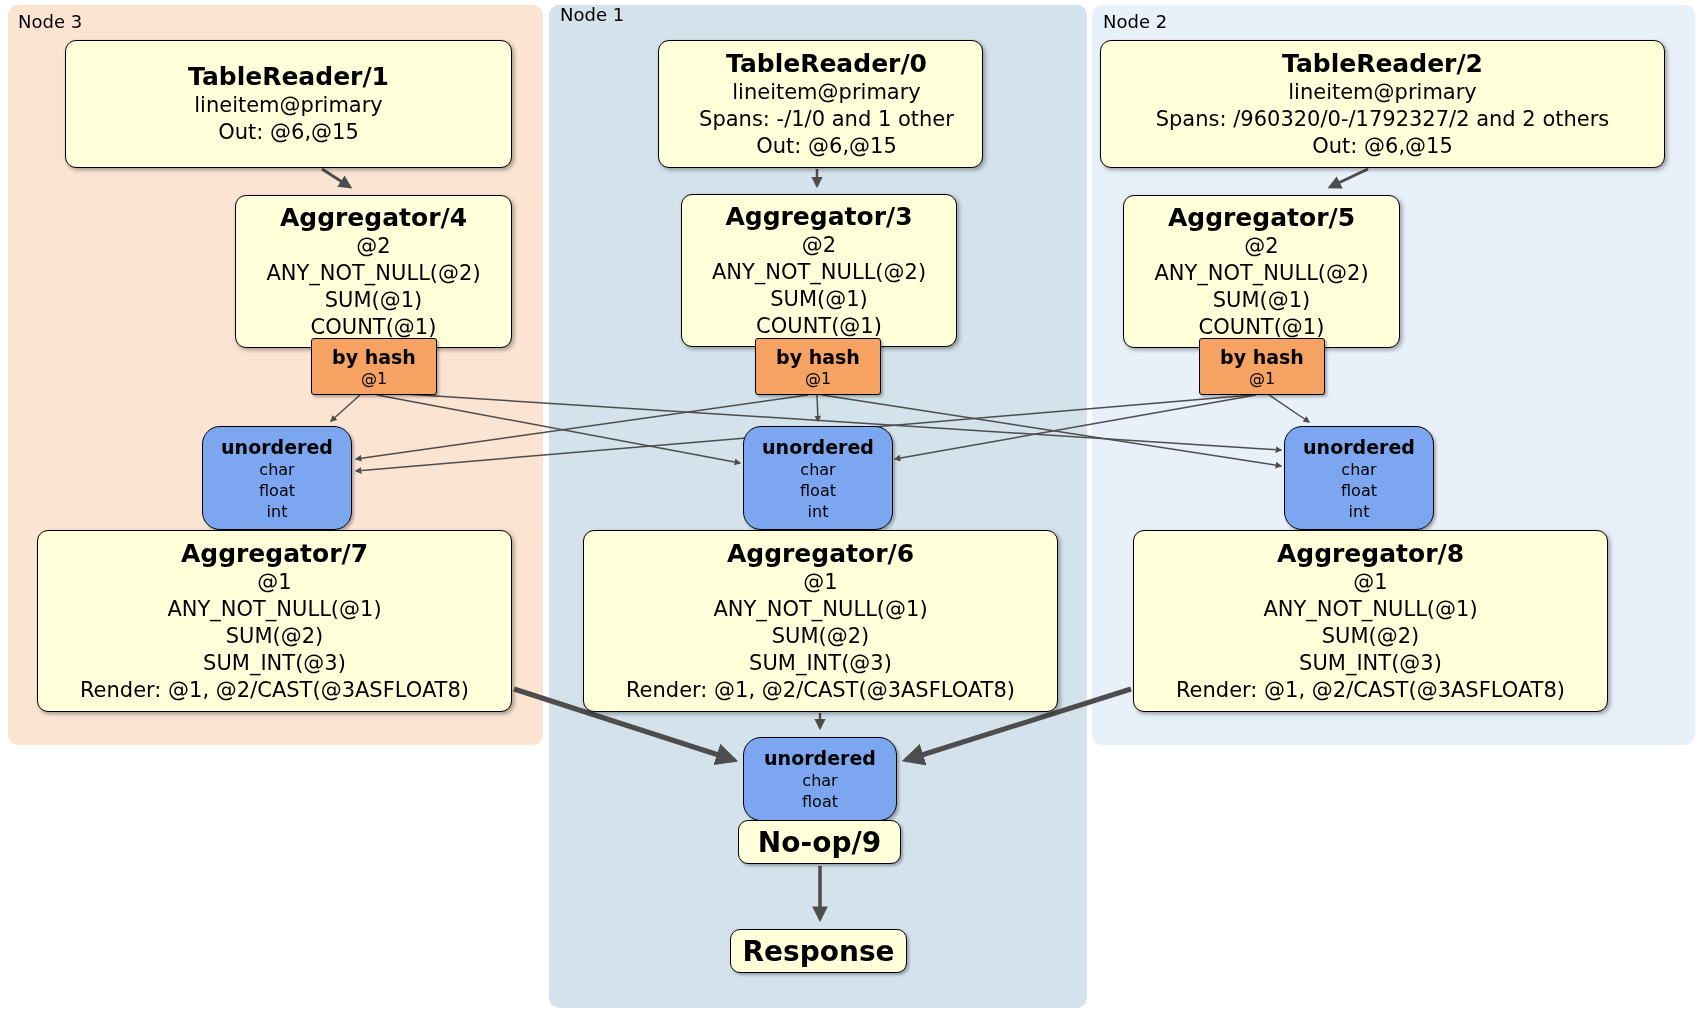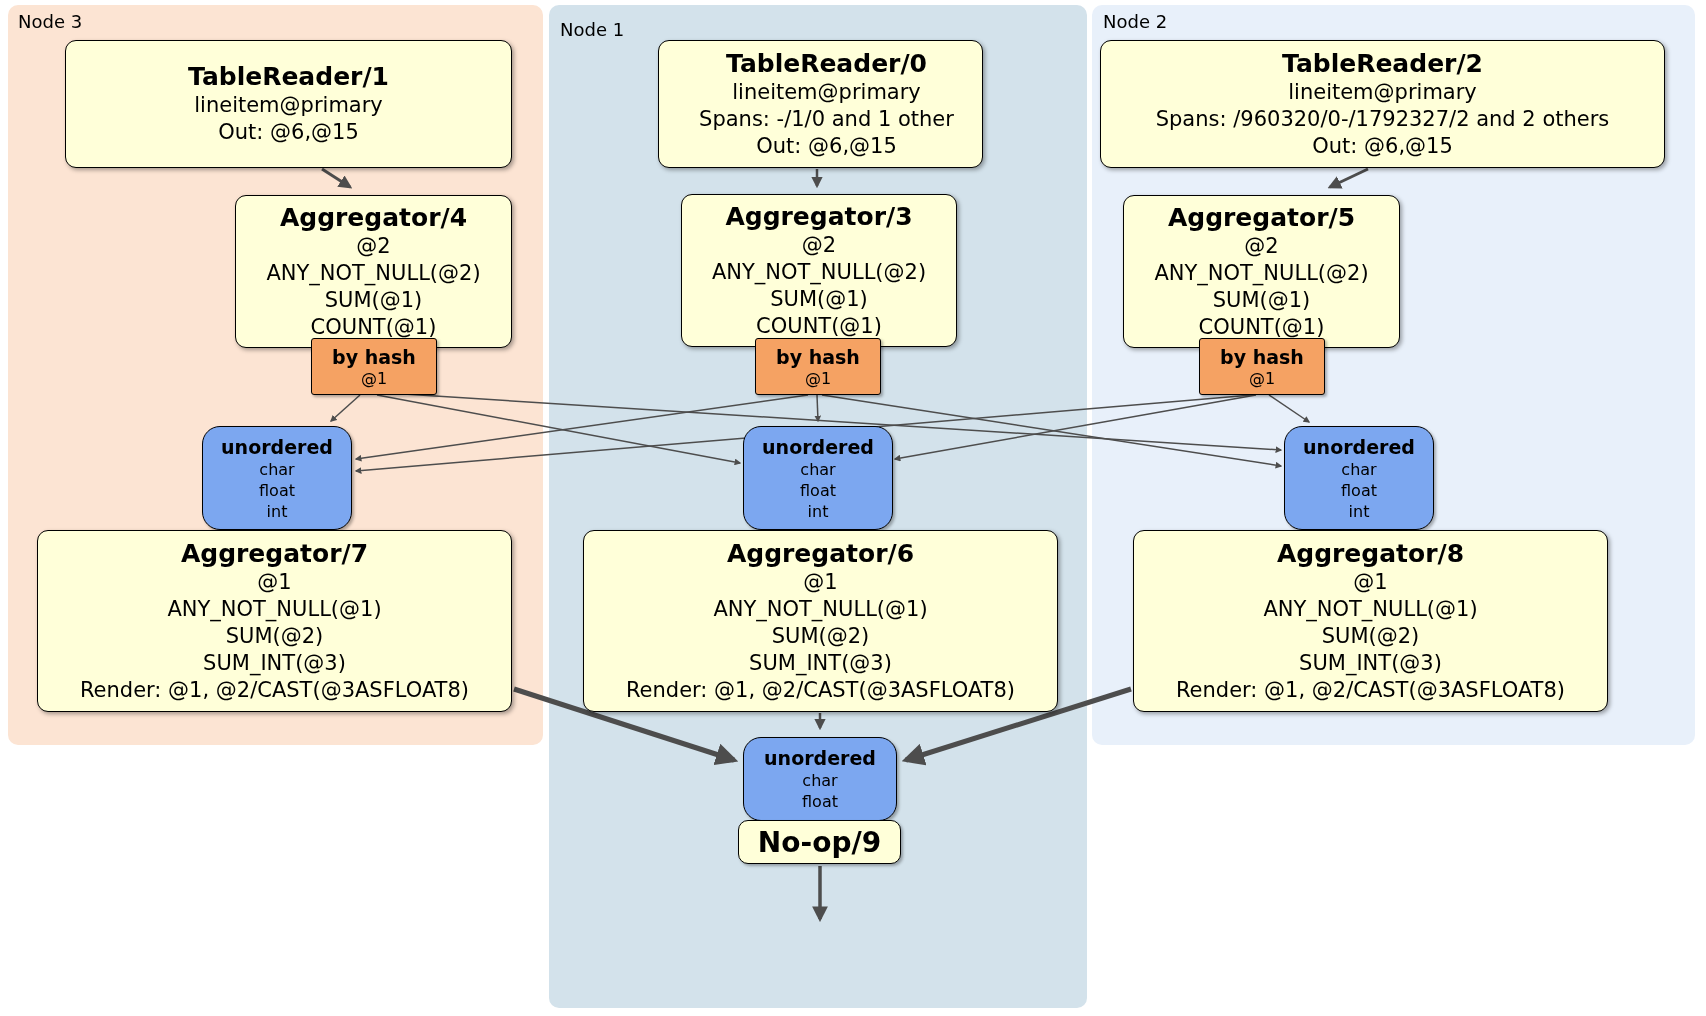--- a/index.html
+++ b/index.html
@@ -70,21 +70,21 @@
 </head>
 <body>
 
 <div id="stage">
 
   <div class="panel panel-node3"></div>
   <div class="panel panel-node1"></div>
   <div class="panel panel-node2"></div>
 
   <div class="node-label" style="left:18px;top:11px;">Node 3</div>
-  <div class="node-label" style="left:560px;top:19px;">Node 1</div>
+  <div class="node-label" style="left:560px;top:4px;">Node 1</div>
   <div class="node-label" style="left:1103px;top:11px;">Node 2</div>
 
   <svg id="edges" width="1706" height="1016" viewBox="0 0 1706 1016">
     <defs>
       <marker id="ah" viewBox="0 0 10 10" refX="8" refY="5" markerWidth="4.5" markerHeight="4.5" orient="auto-start-reverse">
         <path d="M0,0 L10,5 L0,10 z" fill="#4d4d4d"></path>
       </marker>
     </defs>
     <g stroke="#4d4d4d" fill="none">
 
@@ -204,14 +204,15 @@
     <div class="bl">SUM_INT(@3)</div>
     <div class="bl">Render: @1, @2/CAST(@3ASFLOAT8)</div>
   </div>
 
   <div class="sync" id="syF">
     <div class="st">unordered</div>
     <div class="si">char</div>
     <div class="si">float</div>
   </div>
   <div class="mini" id="noop">No-op/9</div>
+  <div class="mini" id="resp">Response</div>
 
 </div>
 
 </body></html>

